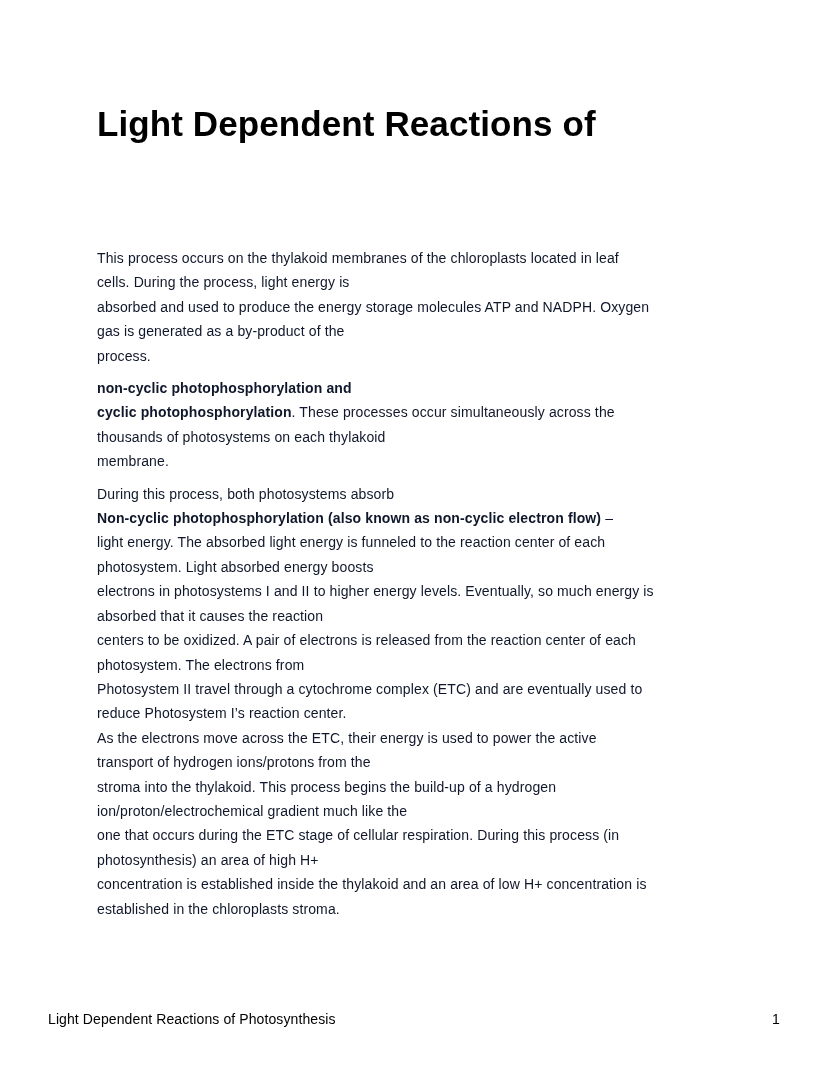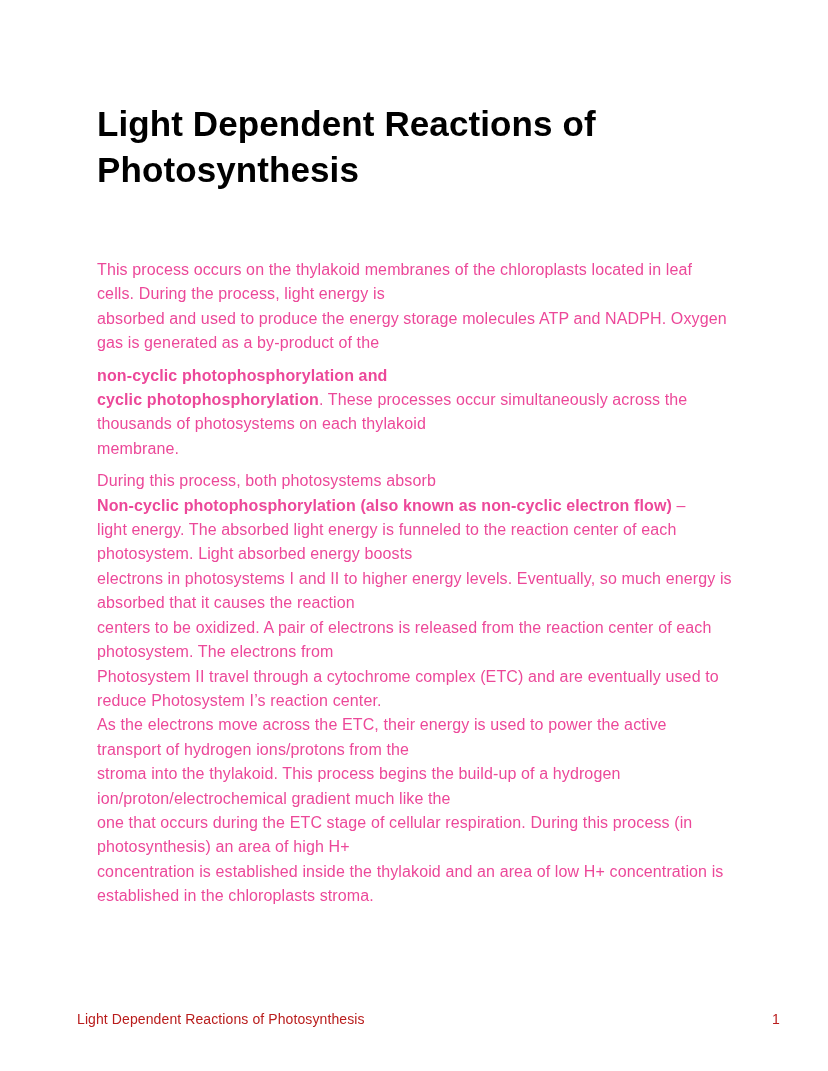--- a/index.html
+++ b/index.html
@@ -26,25 +26,25 @@
     font-size: 35px;
     line-height: 46px;
     font-weight: 700;
     color: #000000;
     letter-spacing: 0.1px;
     white-space: nowrap;
   }
   .doc-body {
     position: absolute;
     left: 97px;
-    top: 258px;
+    top: 246px;
     width: 680px;
-    font-size: 16px;
+    font-size: 14px;
     line-height: 24.4px;
-    color: #ec4899;
+    color: #0f172a;
     letter-spacing: 0.12px;
   }
   .paragraph {
     margin: 0 0 8px 0;
   }
   .line {
     white-space: nowrap;
   }
   .seg.bold {
     font-weight: 700;
@@ -52,41 +52,40 @@
   .footer {
     position: absolute;
     left: 48px;
     right: 48px;
     top: 1011px;
     display: flex;
     justify-content: space-between;
     align-items: flex-end;
     font-size: 14px;
     line-height: 17px;
-    color: #b91c1c;
+    color: #000000;
     letter-spacing: 0.1px;
-    margin-left: 29px;
   }
 </style>
 </head>
 <body>
 
 <div class="page">
 
   <div class="doc-title">
     <div class="line">Light Dependent Reactions of</div>
-    <div class="line">Photosynthesis</div>
   </div>
 
   <div class="doc-body">
       <div class="paragraph">
         <div class="line"><span class="seg">This process occurs on the thylakoid membranes of the chloroplasts located in leaf</span></div>
         <div class="line"><span class="seg">cells. During the process, light energy is</span></div>
         <div class="line"><span class="seg">absorbed and used to produce the energy storage molecules ATP and NADPH. Oxygen</span></div>
         <div class="line"><span class="seg">gas is generated as a by-product of the</span></div>
+        <div class="line"><span class="seg">process.</span></div>
       </div>
       <div class="paragraph">
         <div class="line"><span class="seg bold">non-cyclic photophosphorylation and</span></div>
         <div class="line"><span class="seg bold">cyclic photophosphorylation</span><span class="seg">. These processes occur simultaneously across the</span></div>
         <div class="line"><span class="seg">thousands of photosystems on each thylakoid</span></div>
         <div class="line"><span class="seg">membrane.</span></div>
       </div>
       <div class="paragraph">
         <div class="line"><span class="seg">During this process, both photosystems absorb</span></div>
         <div class="line"><span class="seg bold">Non-cyclic photophosphorylation (also known as non-cyclic electron flow)</span><span class="seg"> –</span></div>

